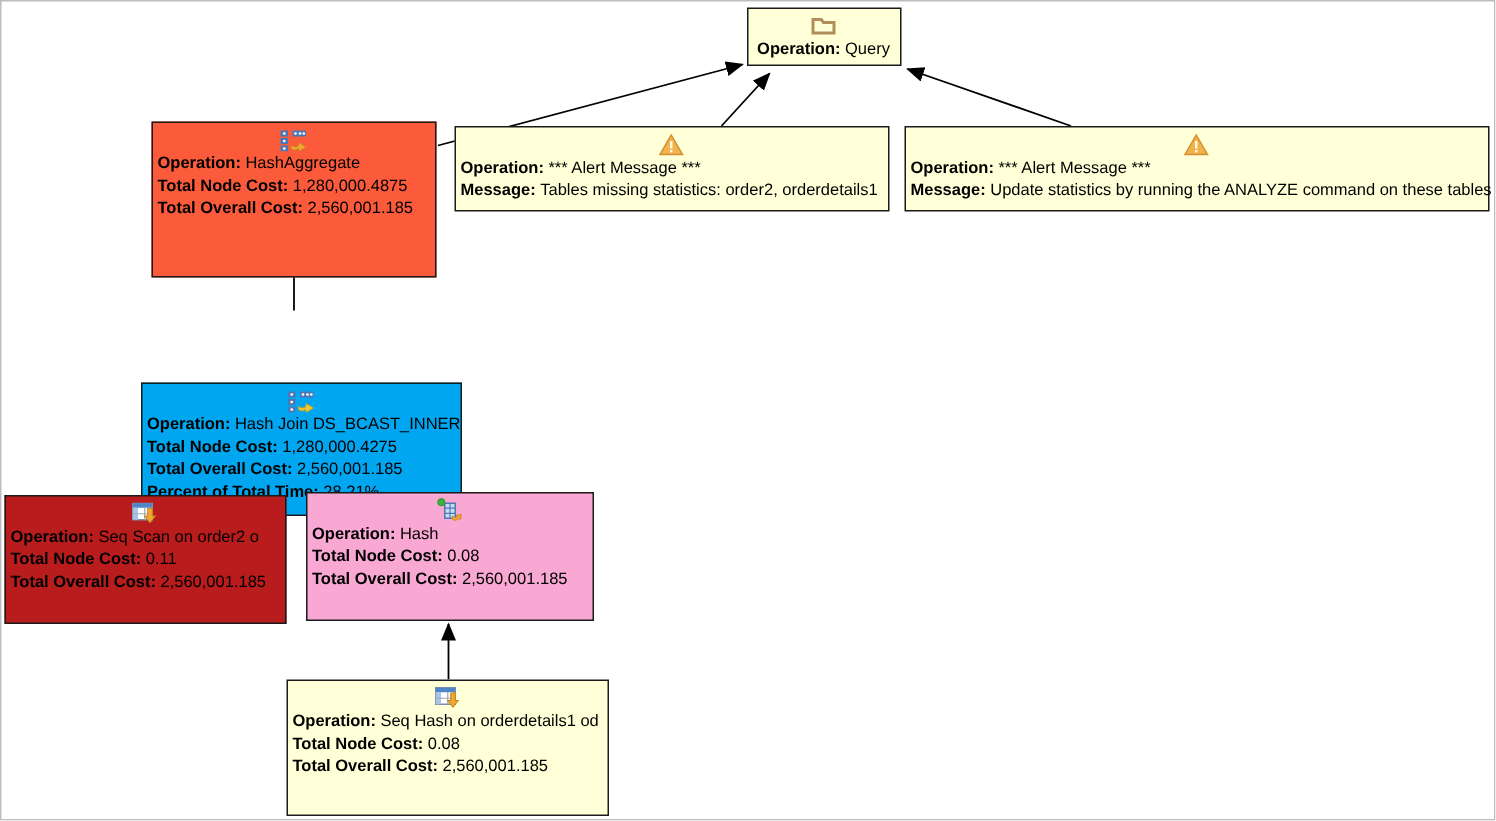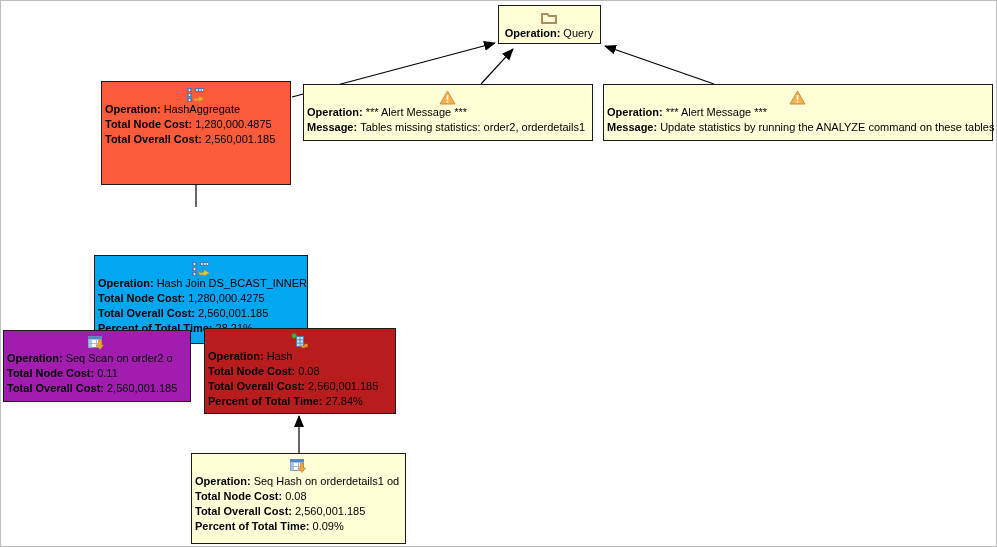--- a/index.html
+++ b/index.html
@@ -121,63 +121,61 @@
           <circle cx="16.5" cy="3" r="0.9" fill="#fff"></circle>
         <path d="M8 11 Q11 13 13 11 L13 9 L18 12 L13 15 L13 13 Q10 15 8 13 Z" fill="#F0C830" stroke="#C8A01E" stroke-width="0.6"></path>
       </svg>
     </div>
     <div class="fline"><span class="lbl">Operation:</span><span class="val">Hash Join DS_BCAST_INNER</span></div>
     <div class="fline"><span class="lbl">Total Node Cost:</span><span class="val">1,280,000.4275</span></div>
     <div class="fline"><span class="lbl">Total Overall Cost:</span><span class="val">2,560,001.185</span></div>
     <div class="fline"><span class="lbl">Percent of Total Time:</span><span class="val">28.21%</span></div>
   </div>
 
-  <div class="node" style="left: 2px; top: 329px; width: 188px; height: 72px; background: #a21caf;">
+  <div class="node" style="left: 2px; top: 329px; width: 188px; height: 86px; background: #b91c1c;">
     <div class="icon-row">
       <svg width="17" height="14" viewBox="0 0 17 14">
         <rect x="0.5" y="0.5" width="13" height="11" fill="#fff" stroke="#7A8FA8" stroke-width="1"></rect>
         <rect x="0.5" y="0.5" width="13" height="3" fill="#4E86C8"></rect>
         <rect x="0.5" y="3.5" width="3.5" height="8" fill="#A8C4E6"></rect>
         <line x1="0.5" y1="7.5" x2="13.5" y2="7.5" stroke="#9AA8B8" stroke-width="0.8"></line>
         <line x1="8.5" y1="3.5" x2="8.5" y2="11.5" stroke="#9AA8B8" stroke-width="0.8"></line>
         <path d="M10.5 4 L13.5 4 L13.5 9 L15.5 9 L12 13.5 L8.5 9 L10.5 9 Z" fill="#F0A830" stroke="#C8861E" stroke-width="0.7"></path>
       </svg>
     </div>
     <div class="fline"><span class="lbl">Operation:</span><span class="val">Seq Scan on order2 o</span></div>
     <div class="fline"><span class="lbl">Total Node Cost:</span><span class="val">0.11</span></div>
     <div class="fline"><span class="lbl">Total Overall Cost:</span><span class="val">2,560,001.185</span></div>
   </div>
 
-  <div class="node" style="left: 203px; top: 327px; width: 192px; height: 86px; background: #b91c1c;">
+  <div class="node" style="left: 203px; top: 327px; width: 192px; height: 86px; background: #f9a8d4;">
     <div class="icon-row">
       <svg width="17" height="16" viewBox="0 0 17 16">
         <rect x="5.5" y="3.5" width="7" height="10" fill="#C8DCF0" stroke="#4E78B4" stroke-width="1"></rect>
         <line x1="5.5" y1="6.8" x2="12.5" y2="6.8" stroke="#4E78B4" stroke-width="0.8"></line>
         <line x1="5.5" y1="10.2" x2="12.5" y2="10.2" stroke="#4E78B4" stroke-width="0.8"></line>
         <line x1="9" y1="3.5" x2="9" y2="13.5" stroke="#4E78B4" stroke-width="0.8"></line>
         <circle cx="3.2" cy="2.8" r="2.4" fill="#3CB43C" stroke="#2A8C2A" stroke-width="0.6"></circle>
         <path d="M10.5 12 Q12.5 14 14 12.5 L13 11.5 L16.5 11 L16 14.5 L15 13.5 Q12.5 16 10.5 14 Z" fill="#F0A830" stroke="#C8861E" stroke-width="0.6"></path>
       </svg>
     </div>
     <div class="fline"><span class="lbl">Operation:</span><span class="val">Hash</span></div>
     <div class="fline"><span class="lbl">Total Node Cost:</span><span class="val">0.08</span></div>
     <div class="fline"><span class="lbl">Total Overall Cost:</span><span class="val">2,560,001.185</span></div>
-    <div class="fline"><span class="lbl">Percent of Total Time:</span><span class="val">27.84%</span></div>
   </div>
 
   <div class="node" style="left: 190px; top: 452px; width: 215px; height: 91px; background: rgb(255, 255, 216);">
     <div class="icon-row">
       <svg width="17" height="14" viewBox="0 0 17 14">
         <rect x="0.5" y="0.5" width="13" height="11" fill="#fff" stroke="#7A8FA8" stroke-width="1"></rect>
         <rect x="0.5" y="0.5" width="13" height="3" fill="#4E86C8"></rect>
         <rect x="0.5" y="3.5" width="3.5" height="8" fill="#A8C4E6"></rect>
         <line x1="0.5" y1="7.5" x2="13.5" y2="7.5" stroke="#9AA8B8" stroke-width="0.8"></line>
         <line x1="8.5" y1="3.5" x2="8.5" y2="11.5" stroke="#9AA8B8" stroke-width="0.8"></line>
         <path d="M10.5 4 L13.5 4 L13.5 9 L15.5 9 L12 13.5 L8.5 9 L10.5 9 Z" fill="#F0A830" stroke="#C8861E" stroke-width="0.7"></path>
       </svg>
     </div>
     <div class="fline"><span class="lbl">Operation:</span><span class="val">Seq Hash on orderdetails1 od</span></div>
     <div class="fline"><span class="lbl">Total Node Cost:</span><span class="val">0.08</span></div>
     <div class="fline"><span class="lbl">Total Overall Cost:</span><span class="val">2,560,001.185</span></div>
-    <div class="fline"><span class="lbl">Percent of Total Time:</span><span class="val">0.09%</span></div>
   </div>
 
 </div>
 
 </body></html>

